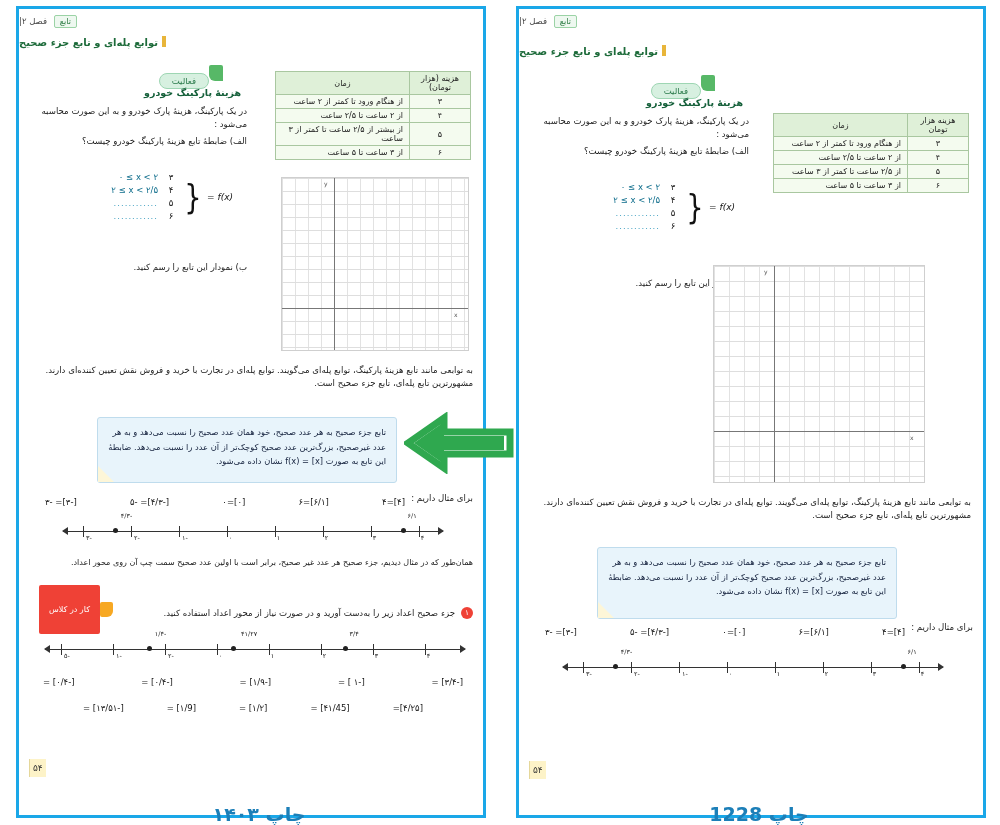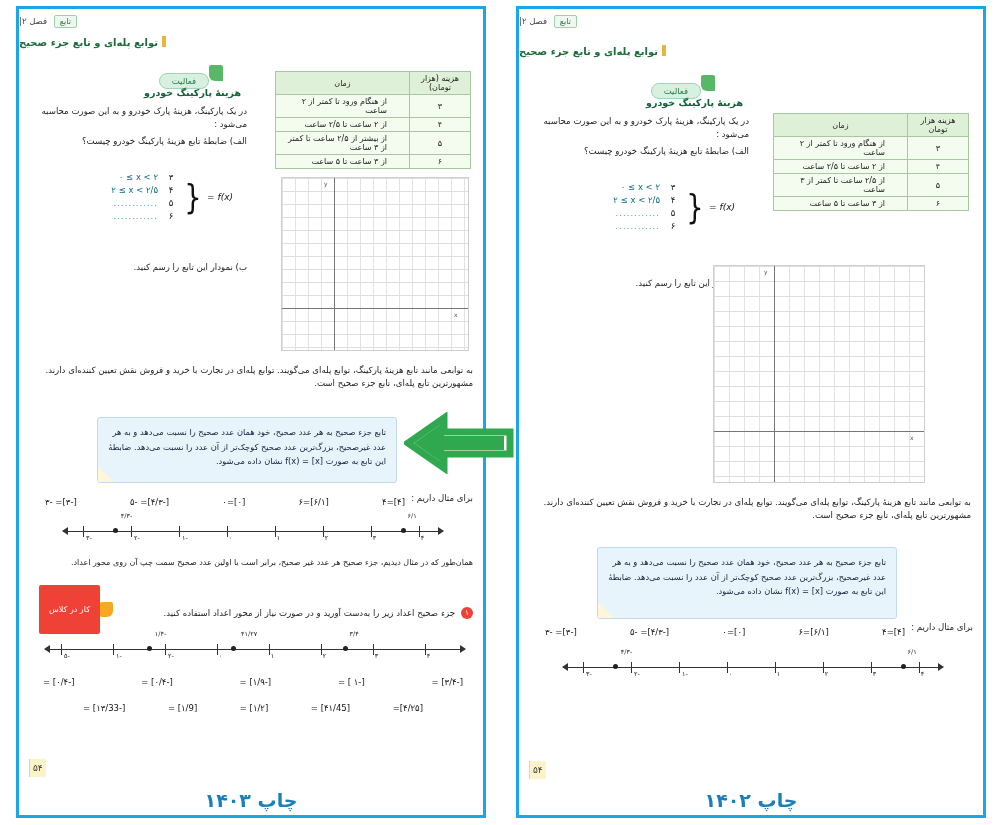--- a/index.html
+++ b/index.html
@@ -65,21 +65,21 @@
 
   
   table.cost{border-collapse:collapse;direction:rtl;font-size:8px;color:#222;}
   table.cost th{
     background:#dff0d8;border:1px solid #a9c7a0;padding:2px 4px;
     font-weight:normal;text-align:center;line-height:1.15;
   }
   table.cost td{
     border:1px solid #a9c7a0;padding:2px 4px;text-align:center;background:#f4fbef;
   }
-  table.cost td.wide{text-align:right;padding-right:22px;}
+  table.cost td.wide{text-align:right;padding-right:6px;}
 
   
   .piece{position:absolute;direction:rtl;font-size:8.5px;color:#111;}
   .piece .fx{display:inline-block;vertical-align:middle;font-style:italic;font-size:9px;}
   .piece .brace{
     display:inline-block;vertical-align:middle;font-size:34px;line-height:0.72;
     transform:scaleX(0.8);margin:0 1px;
   }
   .piece .rows{display:inline-block;vertical-align:middle;text-align:right;}
   .piece .rows div{height:13px;line-height:13px;white-space:nowrap;}
@@ -147,22 +147,22 @@
   .pagenum{
     position:absolute;font-size:9px;color:#333;direction:rtl;
   }
   .pagefold{
     position:absolute;width:16px;height:18px;background:#fdf3c8;
     border-left:1px solid #e5d79a;
   }
 
   
   .caption{
-    position:absolute;bottom:14px;text-align:center;width:470px;
-    font-size:19px;font-weight:bold;color:#1c7fb8;direction:rtl;
+    position:absolute;bottom:0;text-align:center;width:470px;
+    font-size:19px;font-weight:bold;color:#1c7fb8;direction:rtl;padding-left:8px;
   }
   #cap-left{left:16px;}
   #cap-right{left:516px;}
 
   
   .arrow{position:absolute;left:404px;top:412px;width:110px;height:62px;}
 </style>
 </head>
 <body>
 
@@ -323,21 +323,21 @@
         <span>[-۱/۹] =</span>
         <span>[-۰/۴] =</span>
         <span>[-۰/۴] =</span>
       </div>
 
       <div class="exprow" style="top:694px;right:60px;width:340px;">
         <span>[۴/۲۵]=</span>
         <span>[۴۱/45] =</span>
         <span>[۱/۲] =</span>
         <span>[۱/9] =</span>
-        <span>[-۱۳/33] =</span>
+        <span>[-۱۳/۵۱] =</span>
       </div>
 
       <div class="pagefold" style="bottom:38px;left:10px;"></div>
       <div class="pagenum" style="bottom:42px;left:14px;">۵۴</div>
     </div>
   </div>
 
   <div class="panel" id="panel-right">
     <div class="page">
 
@@ -455,15 +455,15 @@
   </div>
 
   <div class="arrow">
     <svg width="110" height="62" viewBox="0 0 110 62" xmlns="http://www.w3.org/2000/svg">
       <polygon points="4,31 40,6 40,20 106,20 106,42 40,42 40,56" fill="#ffffff" stroke="#2fa84f" stroke-width="7" stroke-linejoin="miter"></polygon>
       <polygon points="10,31 40,10 40,24 100,24 100,38 40,38 40,52" fill="#2fa84f"></polygon>
     </svg>
   </div>
 
   <div class="caption" id="cap-left">چاپ ۱۴۰۳</div>
-  <div class="caption" id="cap-right">چاپ ۱۴۰۲</div>
+  <div class="caption" id="cap-right">چاپ 1228</div>
 
 </div>
 
 </body></html>

